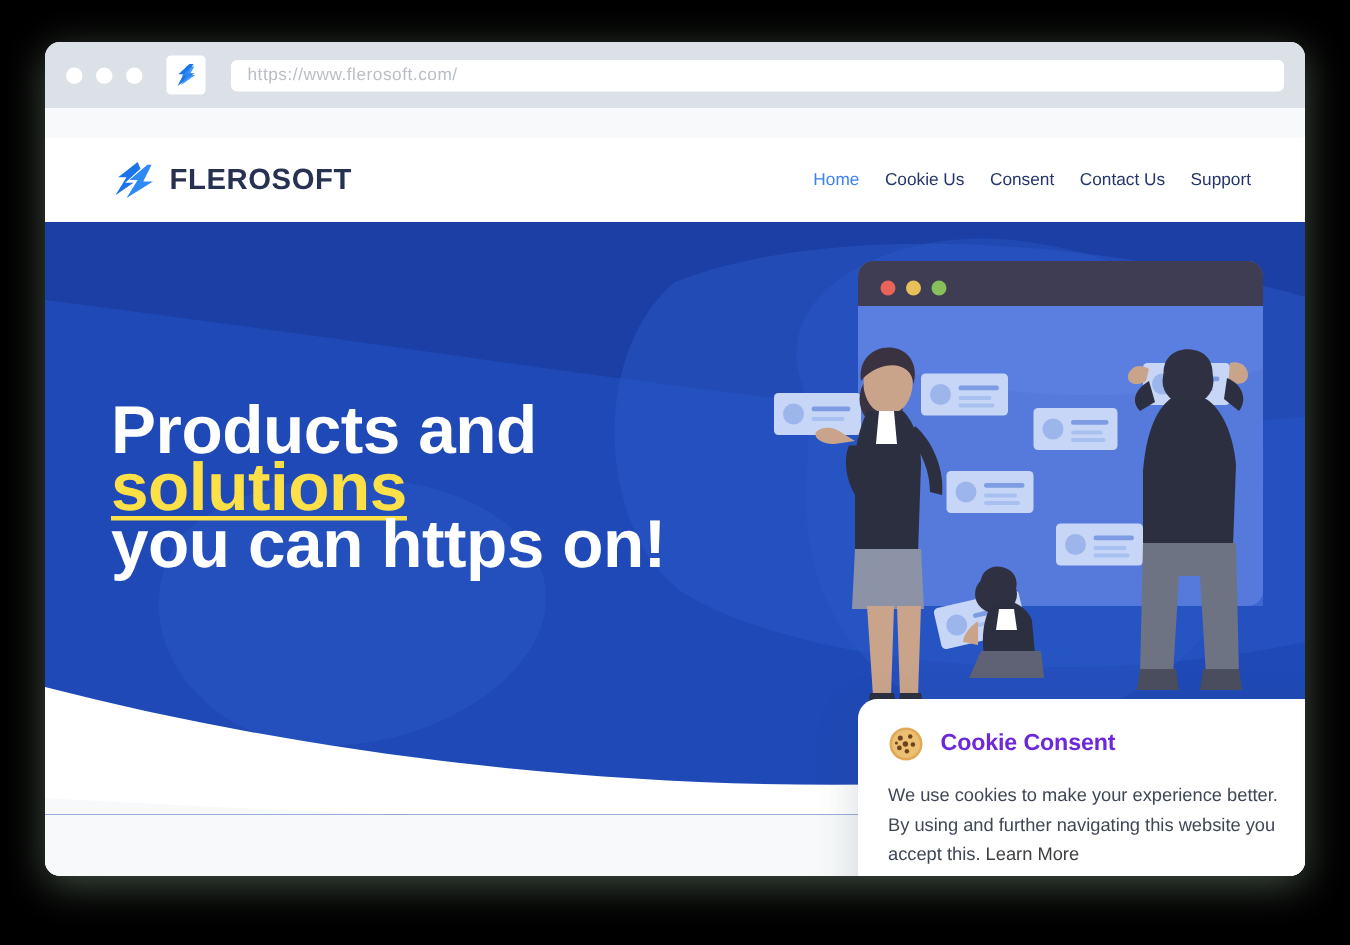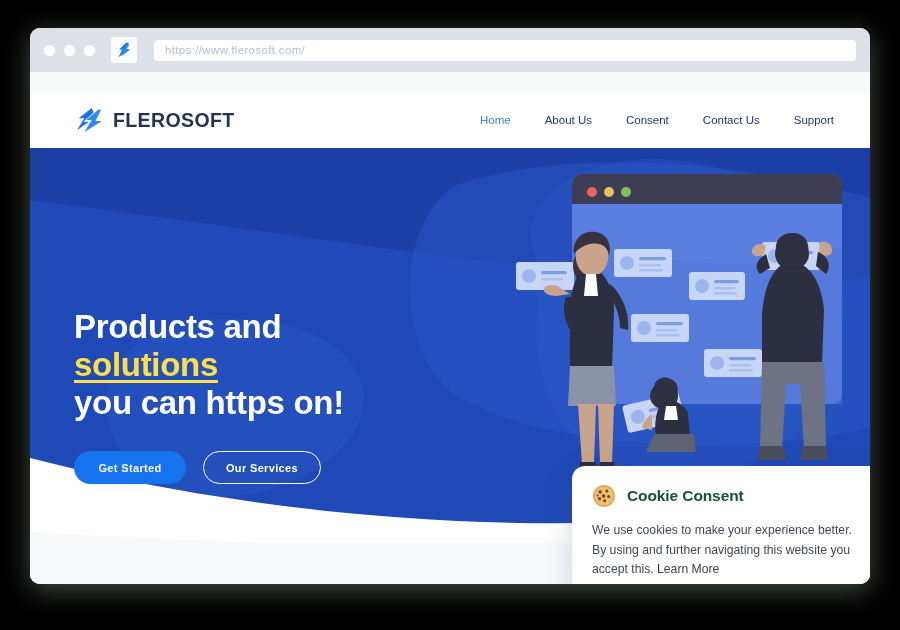--- a/index.html
+++ b/index.html
@@ -44,38 +44,37 @@
     position:relative; z-index:6;
     height:56px; background:#ffffff;
     display:flex; align-items:center; justify-content:space-between;
     padding:0 36px 0 44px;
     margin-top:20px;
   }
   .brand { display:flex; align-items:center; gap:9px; }
   .brand-name {
     font-size:19.5px; font-weight:bold; color:#273253; letter-spacing:.4px;
   }
-  .nav { display:flex; align-items:center; gap:34px; }
+  .nav { display:flex; align-items:center; gap:17px; }
   .nav a {
     font-size:11.5px; color:#24356b; text-decoration:none; white-space:nowrap;
   }
   .nav a.active { color:#3b82f6; }
 
   
   .hero {
     position:absolute; left:0; top:56px; width:840px; height:415px;
     background:#1f49b6; overflow:hidden;
   }
   .hero-svg { position:absolute; inset:0; width:100%; height:100%; display:block; }
 
   .hero-copy { position:absolute; left:44px; top:140px; z-index:4; }
   .h1 {
-    font-size:33px; line-height:38px; font-weight:bold; color:#ffffff;
+    font-size:45px; line-height:38px; font-weight:bold; color:#ffffff;
     letter-spacing:-0.3px;
-    margin-top:40px;
   }
   .h1 .hl {
     color:#fde047; text-decoration:underline; text-underline-offset:4px;
     text-decoration-thickness:3px;
   }
   .cta-row { display:flex; gap:17px; margin-top:29px; }
   .btn {
     height:33px; border-radius:17px; display:flex; align-items:center; justify-content:center;
     font-size:11px; font-weight:bold; letter-spacing:.35px; cursor:pointer;
   }
@@ -89,21 +88,21 @@
   .lower { position:absolute; left:0; top:471px; width:840px; height:57px; background:#f7f9fa; }
 
   
   .cookie {
     position:absolute; left:542px; top:394px; width:314px; height:182px;
     background:#ffffff; border-radius:13px; z-index:20;
     box-shadow:0 10px 30px rgba(60,70,90,0.20);
     padding:18px 20px 0 20px;
   }
   .cookie-head { display:flex; align-items:center; gap:11px; }
-  .cookie-title { font-size:15.5px; font-weight:bold; color:#14532d; letter-spacing:-.1px; }
+  .cookie-title { font-size:15.5px; font-weight:bold; color:#6d28d9; letter-spacing:-.1px; }
   .cookie-body {
     margin-top:13px; font-size:12.2px; line-height:19.5px; color:#3f4757;
   }
   .cookie-body a { color:#404040; text-decoration:none; }
   .cookie-actions { display:flex; gap:14px; margin-top:16px; }
   .c-btn {
     flex:1 1 0; height:32px; border-radius:16px; display:flex;
     align-items:center; justify-content:center; font-size:12.5px; cursor:pointer;
   }
   .c-accept { background:#1a52ef; color:#fff; border:none; font-weight:normal; }
@@ -138,21 +137,21 @@
       <div class="site-header">
         <div class="brand">
           <svg width="30" height="26" viewBox="0 0 32 28" aria-hidden="true">
             <path d="M19 1 L5 12 L11 12 L3 25 L16 16 L10 16 L21 6 Z" fill="#1a73e8"></path>
             <path d="M26 3 L13 14 L19 14 L11 27 L30 15 L23 15 L29 3 Z" fill="#2f89f7"></path>
           </svg>
           <span class="brand-name">FLEROSOFT</span>
         </div>
         <div class="nav">
           <a href="#" class="active">Home</a>
-          <a href="#">About Us</a>
+          <a href="#">Cookie Us</a>
           <a href="#">Consent</a>
           <a href="#">Contact Us</a>
           <a href="#">Support</a>
         </div>
       </div>
 
       <div class="lower"></div>
 
       <div class="hero">
         <svg class="hero-svg" viewBox="0 0 840 415" preserveAspectRatio="none" aria-hidden="true">
@@ -293,24 +292,20 @@
             <path d="M256 312 L280 312 L282 326 L254 326 Z" fill="#4a4e5f"></path>
             <path d="M298 312 L322 312 L324 326 L296 326 Z" fill="#4a4e5f"></path>
           </g>
         </svg>
 
         <div class="hero-copy">
           <div class="h1">
             <div>Products and</div>
             <div><span class="hl">solutions</span></div>
             <div>you can https on!</div>
-          </div>
-          <div class="cta-row">
-            <div class="btn btn-primary">Get Started</div>
-            <div class="btn btn-ghost">Our Services</div>
           </div>
         </div>
       </div>
 
       <div class="cookie">
         <div class="cookie-head">
           <svg width="24" height="24" viewBox="0 0 24 24" aria-hidden="true">
             <circle cx="12" cy="12" r="11" fill="#e0a958"></circle>
             <circle cx="12" cy="12" r="9.3" fill="#edbf72"></circle>
             <circle cx="8.2" cy="8" r="1.7" fill="#6b4320"></circle>

